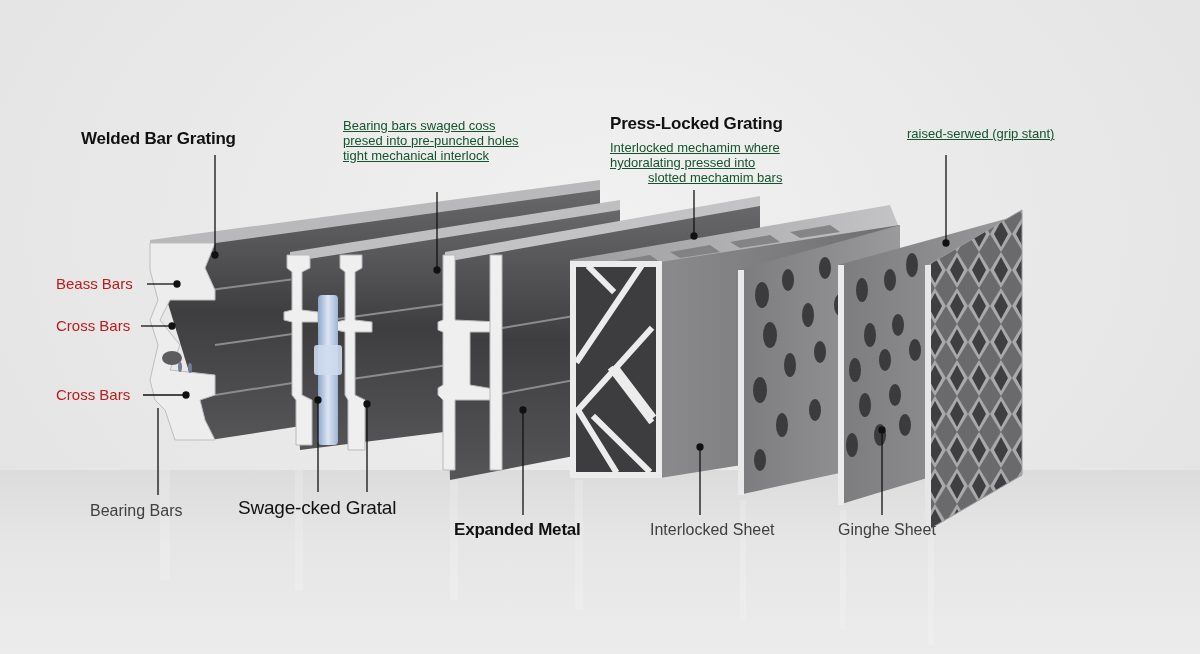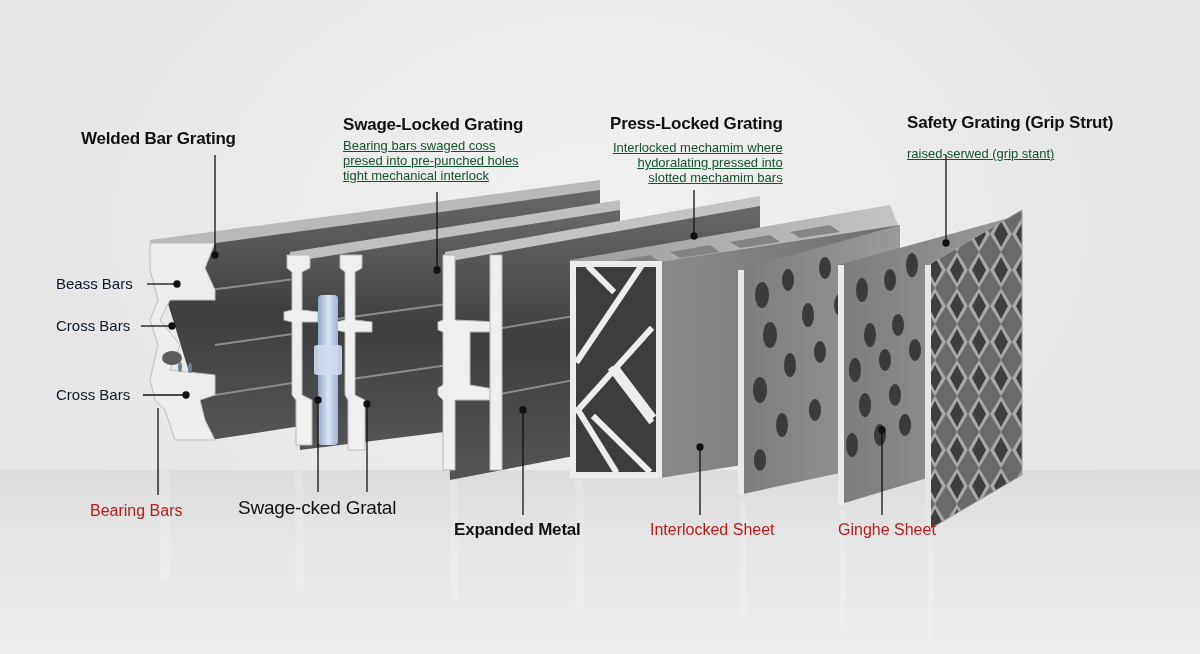--- a/index.html
+++ b/index.html
@@ -12,22 +12,22 @@
   .stage { position:absolute; left:0; top:0; width:1200px; height:654px; }
   .floor {
     position:absolute; left:0; top:470px; width:1200px; height:184px;
     background: linear-gradient(180deg, #dcdcdc 0%, #e6e6e6 40%, #ececec 100%);
   }
   svg.art { position:absolute; left:0; top:0; }
   .label { position:absolute; white-space:nowrap; }
   .title { font-weight:bold; font-size:17px; letter-spacing:-0.2px; }
   .title-lg { font-weight:normal; font-size:19px; letter-spacing:-0.2px; }
   .desc { font-size:13px; line-height:15px; color:#14532d;text-decoration:underline; }
-  .side { font-size:15px; color:#0f172a; }
-  .bottom { font-size:16px; color:#b91c1c; }
+  .side { font-size:15px; color:#b91c1c; }
+  .bottom { font-size:16px; color:#404040; }
 </style>
 </head>
 <body>
 
 <div class="stage">
   <div class="floor"></div>
 
   <svg class="art" width="1200" height="654" viewBox="0 0 1200 654">
     <defs>
       <linearGradient id="gDark" x1="0" y1="0" x2="0" y2="1">
@@ -215,35 +215,33 @@
       <line x1="700" y1="447" x2="700" y2="515"></line>
         <circle cx="700" cy="447" r="3"></circle>
       <line x1="882" y1="430" x2="882" y2="515"></line>
         <circle cx="882" cy="430" r="3"></circle>
     </g>
   </svg>
 
   <div class="label title" style="left:81px; top:129px;">Welded Bar Grating</div>
 
   <div class="label" style="left:343px; top:115px;">
-    <div class="title">Swage-Locked Grating</div>
     <div class="desc" style="margin-top:3px;">Bearing bars swaged coss</div>
     <div class="desc">presed into pre-punched holes</div>
     <div class="desc">tight mechanical interlock</div>
   </div>
 
-  <div class="label" style="left:610px; top:114px;text-align:right;">
+  <div class="label" style="left:610px; top:114px;">
     <div class="title">Press-Locked Grating</div>
     <div class="desc" style="margin-top:6px;">Interlocked mechamim where</div>
     <div class="desc">hydoralating pressed into</div>
     <div class="desc" style="padding-left:38px;">slotted mechamim bars</div>
   </div>
 
   <div class="label" style="left:907px; top:113px;">
-    <div class="title">Safety Grating (Grip Strut)</div>
     <div class="desc" style="margin-top:13px;">raised-serwed (grip stant)</div>
   </div>
 
   <div class="label side" style="left:56px; top:275px;">Beass Bars</div>
   <div class="label side" style="left:56px; top:317px;">Cross Bars</div>
   <div class="label side" style="left:56px; top:386px;">Cross Bars</div>
 
   <div class="label bottom" style="left:90px; top:502px;">Bearing Bars</div>
   <div class="label title-lg" style="left:238px; top:497px;">Swage-cked Gratal</div>
   <div class="label title" style="left:454px; top:520px;">Expanded Metal</div>

